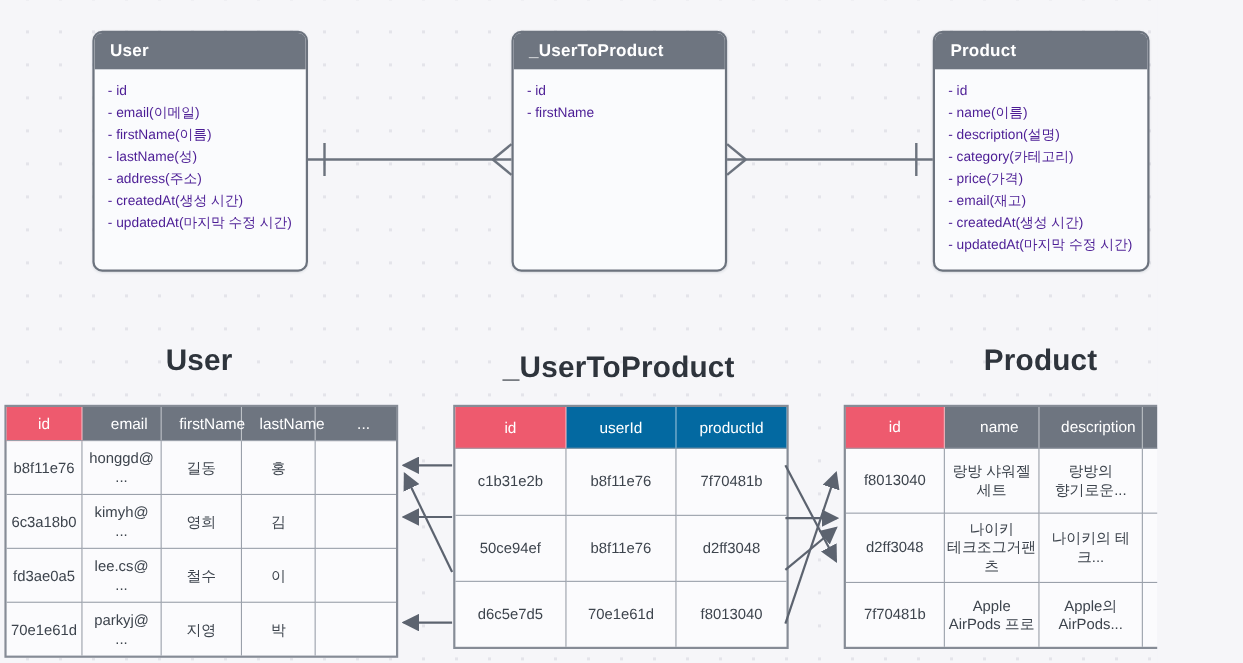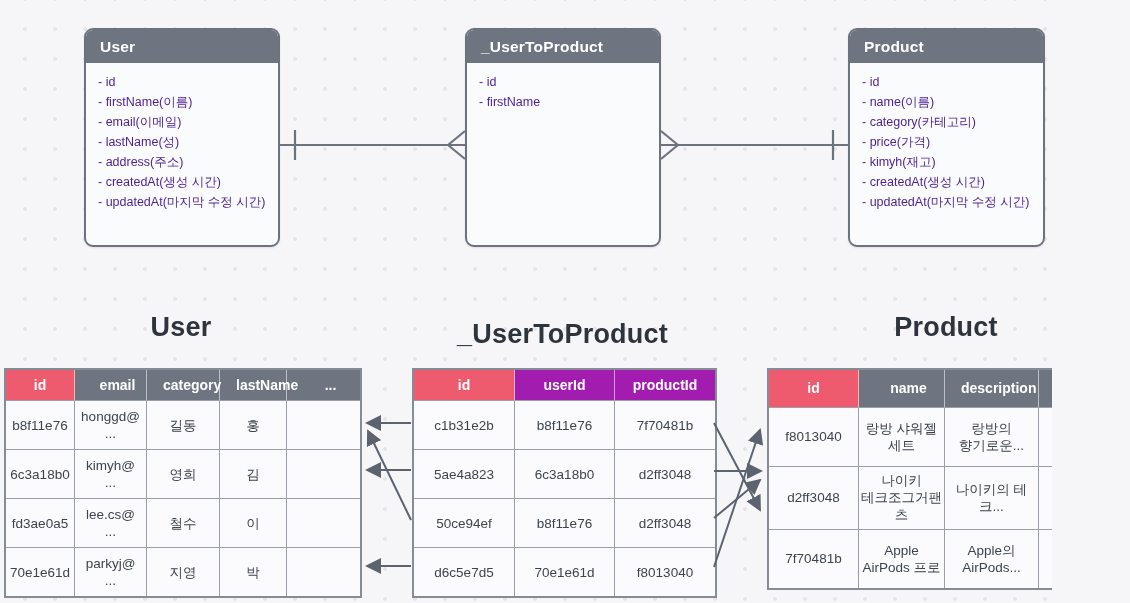--- a/index.html
+++ b/index.html
@@ -58,31 +58,31 @@
     border-spacing:0;
     table-layout:fixed;
     width:100%;height:100%;
     border:2px solid #868c96;
     background:#fbfbfd;
   }
   table.tbl th{
     height:30px;
     color:#ffffff;
     font-size:14px;
-    font-weight:700;
+    font-weight:400;
     text-align:center;
     vertical-align:middle;
     border-right:1px solid rgba(255,255,255,.55);
     border-bottom:1px solid #9aa0aa;
     padding:0 2px;
   }
   table.tbl th:last-child{border-right:none;}
   table.tbl th.h-gray{background:#6e7580;padding-left:16px;}
   table.tbl th.h-red{background:#ee5a6e;}
-  table.tbl th.h-blue{background:#a21caf;}
+  table.tbl th.h-blue{background:#0369a1;}
   table.tbl td{
     height:48px;
     text-align:center;
     vertical-align:middle;
     font-size:13.5px;
     color:#3d444d;
     border-right:1px solid #9aa0aa;
     border-bottom:1px solid #9aa0aa;
     white-space:pre-line;
     line-height:17px;
@@ -101,45 +101,46 @@
 </style>
 </head>
 <body>
 
 <div class="canvas">
 
   <div class="entity" style="left:84px;top:28px;width:192px;height:215px">
     <div class="entity-header">User</div>
     <div class="entity-body">
       <div class="entity-field">- id</div>
+      <div class="entity-field">- email(이메일)</div>
       <div class="entity-field">- firstName(이름)</div>
-      <div class="entity-field">- email(이메일)</div>
       <div class="entity-field">- lastName(성)</div>
       <div class="entity-field">- address(주소)</div>
       <div class="entity-field">- createdAt(생성 시간)</div>
       <div class="entity-field">- updatedAt(마지막 수정 시간)</div>
     </div>
   </div>
 
   <div class="entity" style="left:465px;top:28px;width:192px;height:215px">
     <div class="entity-header">_UserToProduct</div>
     <div class="entity-body">
       <div class="entity-field">- id</div>
       <div class="entity-field">- firstName</div>
     </div>
   </div>
 
   <div class="entity" style="left:848px;top:28px;width:193px;height:215px">
     <div class="entity-header">Product</div>
     <div class="entity-body">
       <div class="entity-field">- id</div>
       <div class="entity-field">- name(이름)</div>
+      <div class="entity-field">- description(설명)</div>
       <div class="entity-field">- category(카테고리)</div>
       <div class="entity-field">- price(가격)</div>
-      <div class="entity-field">- kimyh(재고)</div>
+      <div class="entity-field">- email(재고)</div>
       <div class="entity-field">- createdAt(생성 시간)</div>
       <div class="entity-field">- updatedAt(마지막 수정 시간)</div>
     </div>
   </div>
 
   <div class="tbl-title" style="left:4px;top:312px;width:354px">User</div>
   <div class="tbl-title" style="left:412px;top:319px;width:301px">_UserToProduct</div>
   <div class="tbl-title" style="left:767px;top:312px;width:358px">Product</div>
 
   <div class="tbl-wrap" style="left:4px;top:368px;width:354px;height:222px">
@@ -148,21 +149,21 @@
           <col style="width:69px">
           <col style="width:72px">
           <col style="width:73px">
           <col style="width:67px">
           <col style="width:73px">
         </colgroup>
       <tbody>
           <tr>
         <th class="h-red">id</th>
         <th class="h-gray">email</th>
-        <th class="h-gray">category</th>
+        <th class="h-gray">firstName</th>
         <th class="h-gray">lastName</th>
         <th class="h-gray">...</th>
       </tr>
       <tr>
         <td>b8f11e76</td>
         <td>honggd@
 ...</td>
         <td>길동</td>
         <td>홍</td>
         <td></td>
@@ -205,25 +206,20 @@
       <tbody>
           <tr>
         <th class="h-red">id</th>
         <th class="h-blue">userId</th>
         <th class="h-blue">productId</th>
       </tr>
       <tr>
         <td>c1b31e2b</td>
         <td>b8f11e76</td>
         <td>7f70481b</td>
-      </tr>
-      <tr>
-        <td>5ae4a823</td>
-        <td>6c3a18b0</td>
-        <td>d2ff3048</td>
       </tr>
       <tr>
         <td>50ce94ef</td>
         <td>b8f11e76</td>
         <td>d2ff3048</td>
       </tr>
       <tr>
         <td>d6c5e7d5</td>
         <td>70e1e61d</td>
         <td>f8013040</td>

